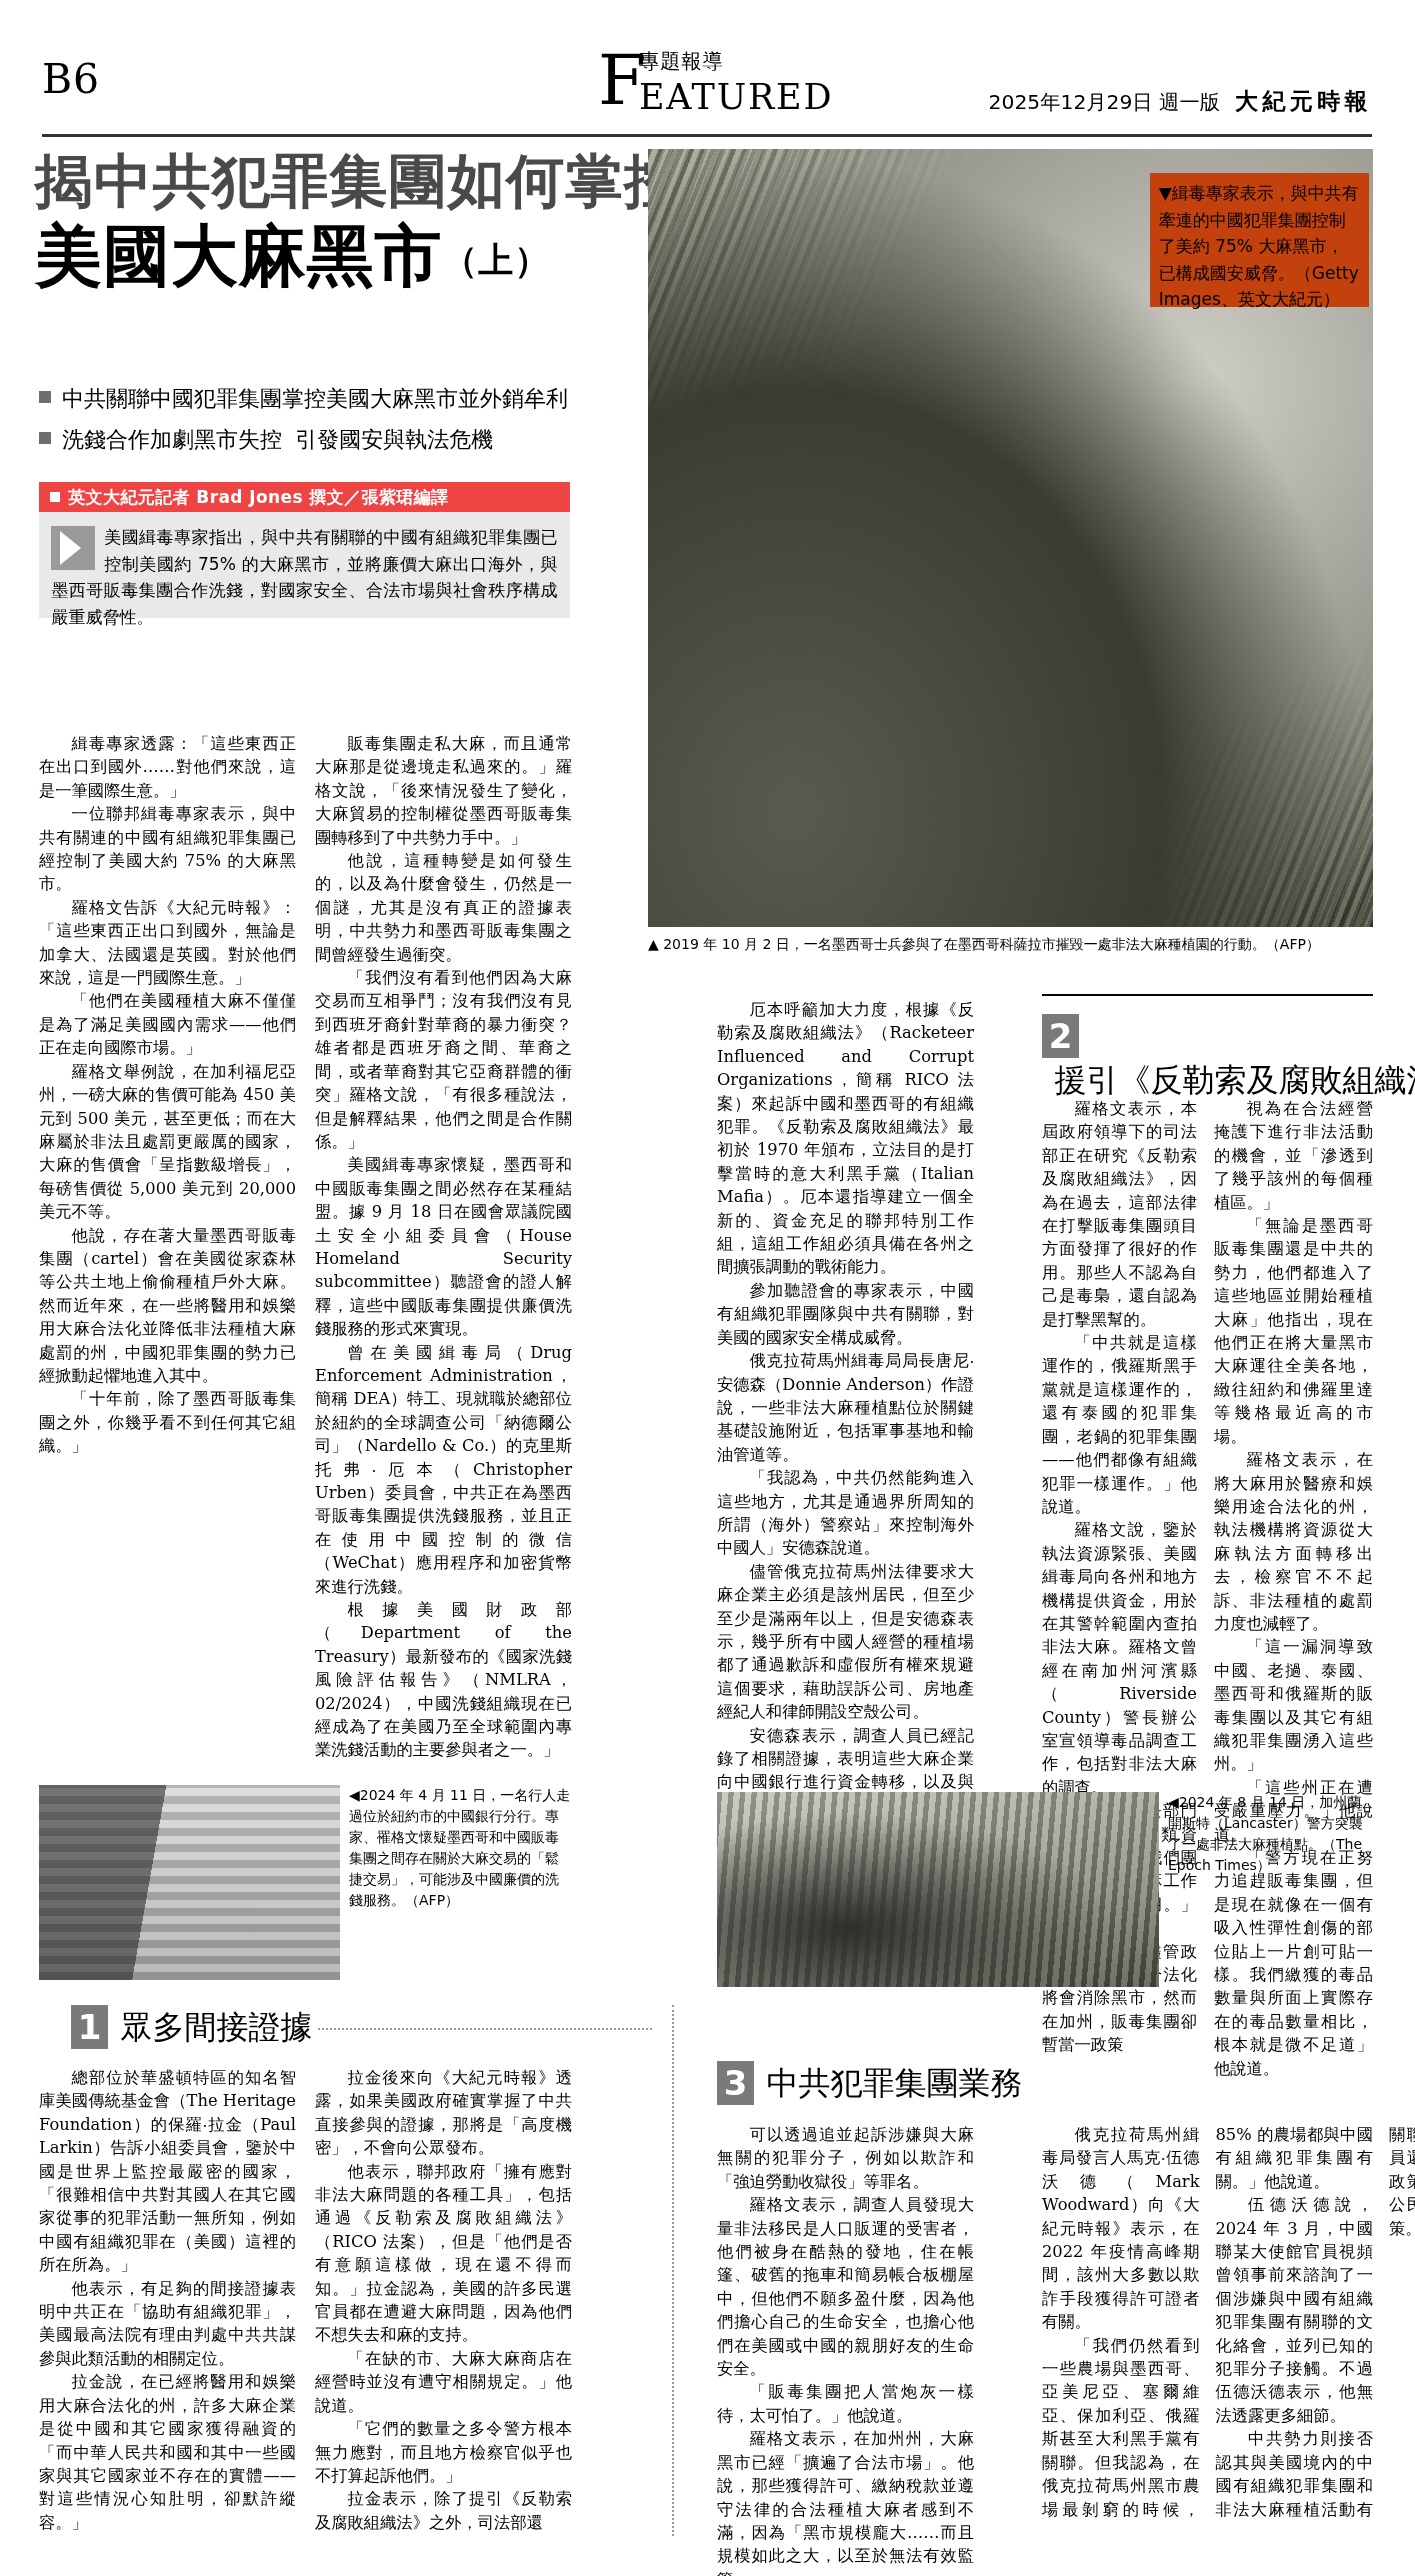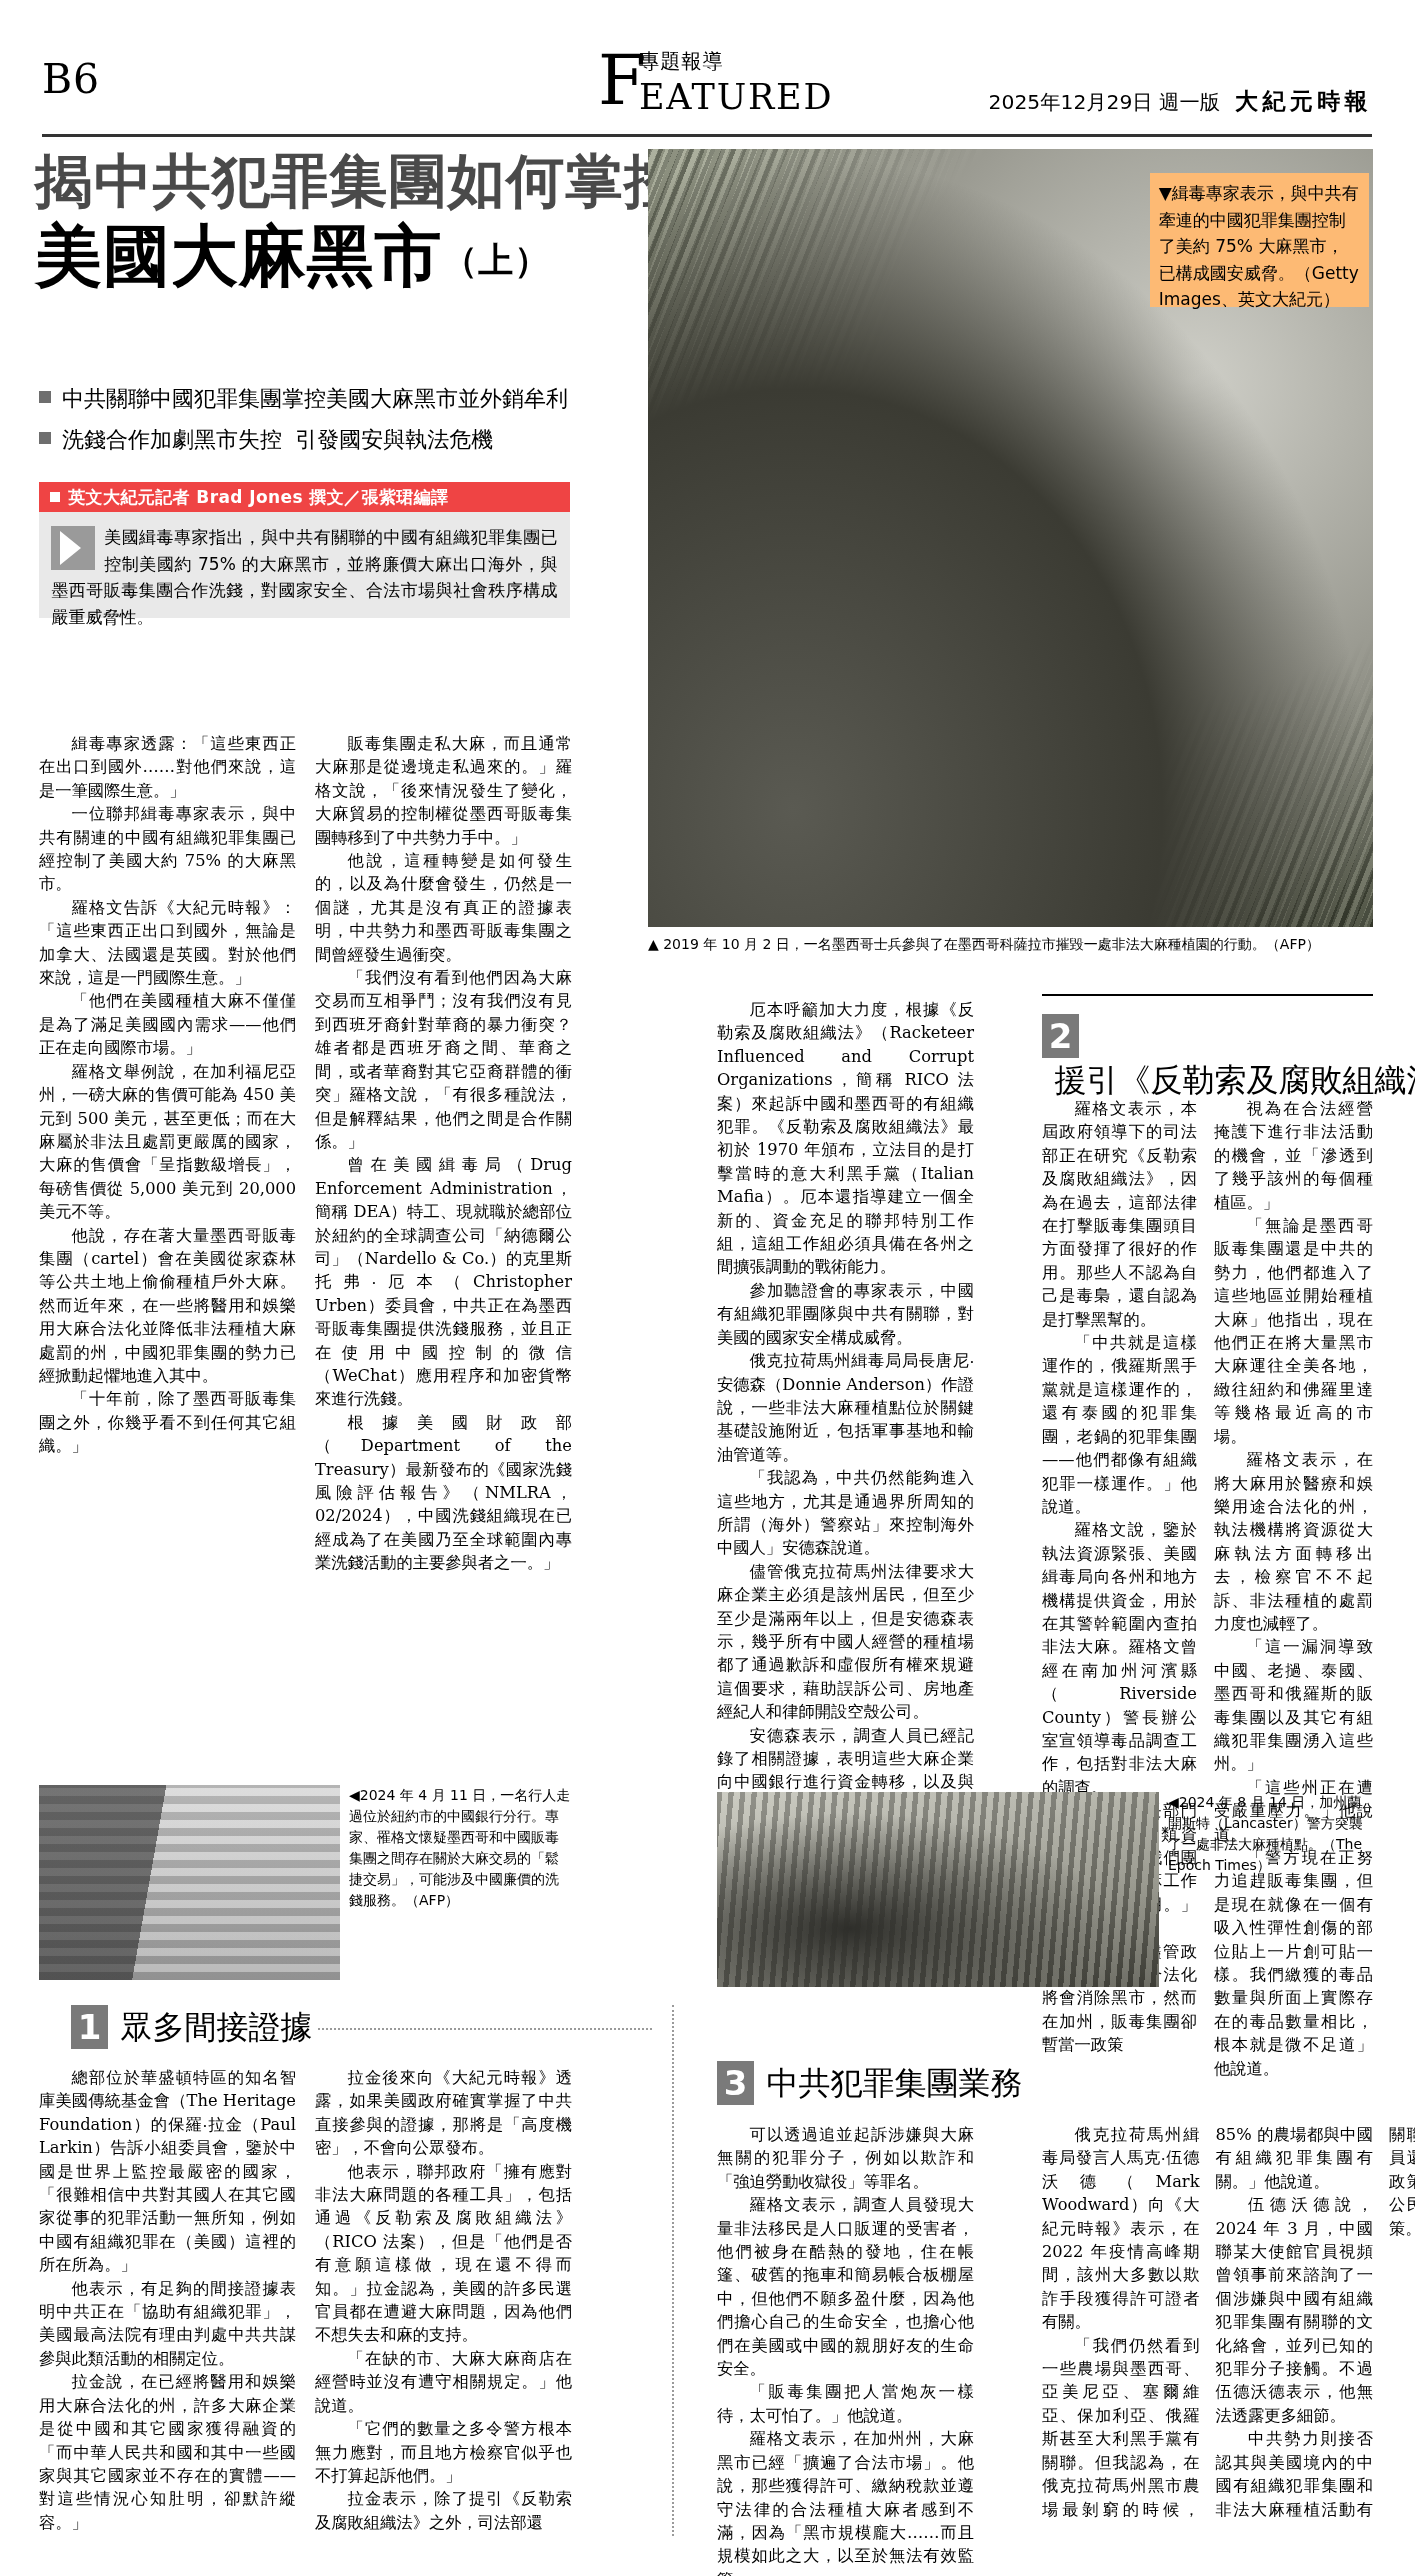--- a/index.html
+++ b/index.html
@@ -40,21 +40,21 @@
   .arrowbox:after{content:"";position:absolute;left:8.8px;top:5.3px;width:0;height:0;
         border-top:17px solid transparent;border-bottom:17px solid transparent;border-left:21px solid #fff;}
 
   
   .col{position:absolute;font-family:"DejaVu Serif","Liberation Serif",serif;font-size:16.3px;line-height:23.4px;text-align:justify;text-justify:inter-ideograph;}
   .col p{margin:0;text-indent:2em;}
 
   
   .photo{position:absolute;background:#bdbdbd;overflow:hidden;}
   .cap{position:absolute;font-family:"DejaVu Sans","Liberation Sans",sans-serif;font-size:14px;line-height:21px;}
-  .capbox{position:absolute;background:#fdba74;font-family:"DejaVu Sans","Liberation Sans",sans-serif;font-size:17px;line-height:26.5px;padding:7px 8.8px;box-sizing:border-box;}
+  .capbox{position:absolute;background:#c2410c;font-family:"DejaVu Sans","Liberation Sans",sans-serif;font-size:17px;line-height:26.5px;padding:7px 8.8px;box-sizing:border-box;}
 
   
   .sec{position:absolute;}
   .sec .num{display:inline-block;width:37px;height:44px;background:#7a7a7a;color:#fff;
        font-family:"DejaVu Sans","Liberation Sans",sans-serif;font-weight:bold;font-size:34px;
        line-height:44px;text-align:center;vertical-align:middle;}
   .sec .ttl{display:inline-block;font-family:"DejaVu Sans","Liberation Sans",sans-serif;
        font-size:32px;line-height:44px;vertical-align:middle;margin-left:12.4px;white-space:nowrap;}
   .dots{position:absolute;border-top:2.7px dotted #9a9a9a;}
   .vdots{position:absolute;border-left:2.7px dotted #9a9a9a;}
@@ -134,20 +134,21 @@
       <p>羅格文告訴《大紀元時報》：「這些東西正出口到國外，無論是加拿大、法國還是英國。對於他們來說，這是一門國際生意。」</p>
       <p>「他們在美國種植大麻不僅僅是為了滿足美國國內需求——他們正在走向國際市場。」</p>
       <p>羅格文舉例說，在加利福尼亞州，一磅大麻的售價可能為 450 美元到 500 美元，甚至更低；而在大麻屬於非法且處罰更嚴厲的國家，大麻的售價會「呈指數級增長」，每磅售價從 5,000 美元到 20,000 美元不等。</p>
       <p>他說，存在著大量墨西哥販毒集團（cartel）會在美國從家森林等公共土地上偷偷種植戶外大麻。然而近年來，在一些將醫用和娛樂用大麻合法化並降低非法種植大麻處罰的州，中國犯罪集團的勢力已經掀動起懼地進入其中。</p>
       <p>「十年前，除了墨西哥販毒集團之外，你幾乎看不到任何其它組織。」</p>
     </div>
   <div class="col" style="left:315px;top:732px;width:257px;height:1044px;">
       <p>販毒集團走私大麻，而且通常大麻那是從邊境走私過來的。」羅格文說，「後來情況發生了變化，大麻貿易的控制權從墨西哥販毒集團轉移到了中共勢力手中。」</p>
       <p>他說，這種轉變是如何發生的，以及為什麼會發生，仍然是一個謎，尤其是沒有真正的證據表明，中共勢力和墨西哥販毒集團之間曾經發生過衝突。</p>
       <p>「我們沒有看到他們因為大麻交易而互相爭鬥；沒有我們沒有見到西班牙裔針對華裔的暴力衝突？雄者都是西班牙裔之間、華裔之間，或者華裔對其它亞裔群體的衝突」羅格文說，「有很多種說法，但是解釋結果，他們之間是合作關係。」</p>
+      <p>美國緝毒專家懷疑，墨西哥和中國販毒集團之間必然存在某種結盟。據 9 月 18 日在國會眾議院國土安全小組委員會（House Homeland Security subcommittee）聽證會的證人解釋，這些中國販毒集團提供廉價洗錢服務的形式來實現。</p>
       <p>曾在美國緝毒局（Drug Enforcement Administration，簡稱 DEA）特工、現就職於總部位於紐約的全球調查公司「納德爾公司」（Nardello &amp; Co.）的克里斯托弗‧厄本（Christopher Urben）委員會，中共正在為墨西哥販毒集團提供洗錢服務，並且正在使用中國控制的微信（WeChat）應用程序和加密貨幣來進行洗錢。</p>
       <p>根據美國財政部（Department of the Treasury）最新發布的《國家洗錢風險評估報告》（NMLRA，02/2024），中國洗錢組織現在已經成為了在美國乃至全球範圍內專業洗錢活動的主要參與者之一。」</p>
     </div>
 
   <div class="photo" style="left:39px;top:1785px;width:301px;height:195px;
               background:
               linear-gradient(100deg, rgba(30,30,30,.55) 0 38%, rgba(255,255,255,0) 38% 100%),
               repeating-linear-gradient(0deg, rgba(90,90,90,.30) 0 8px, rgba(225,225,225,.30) 8px 16px),
               linear-gradient(180deg,#dcdcdc,#a9a9a9);">
   </div>

